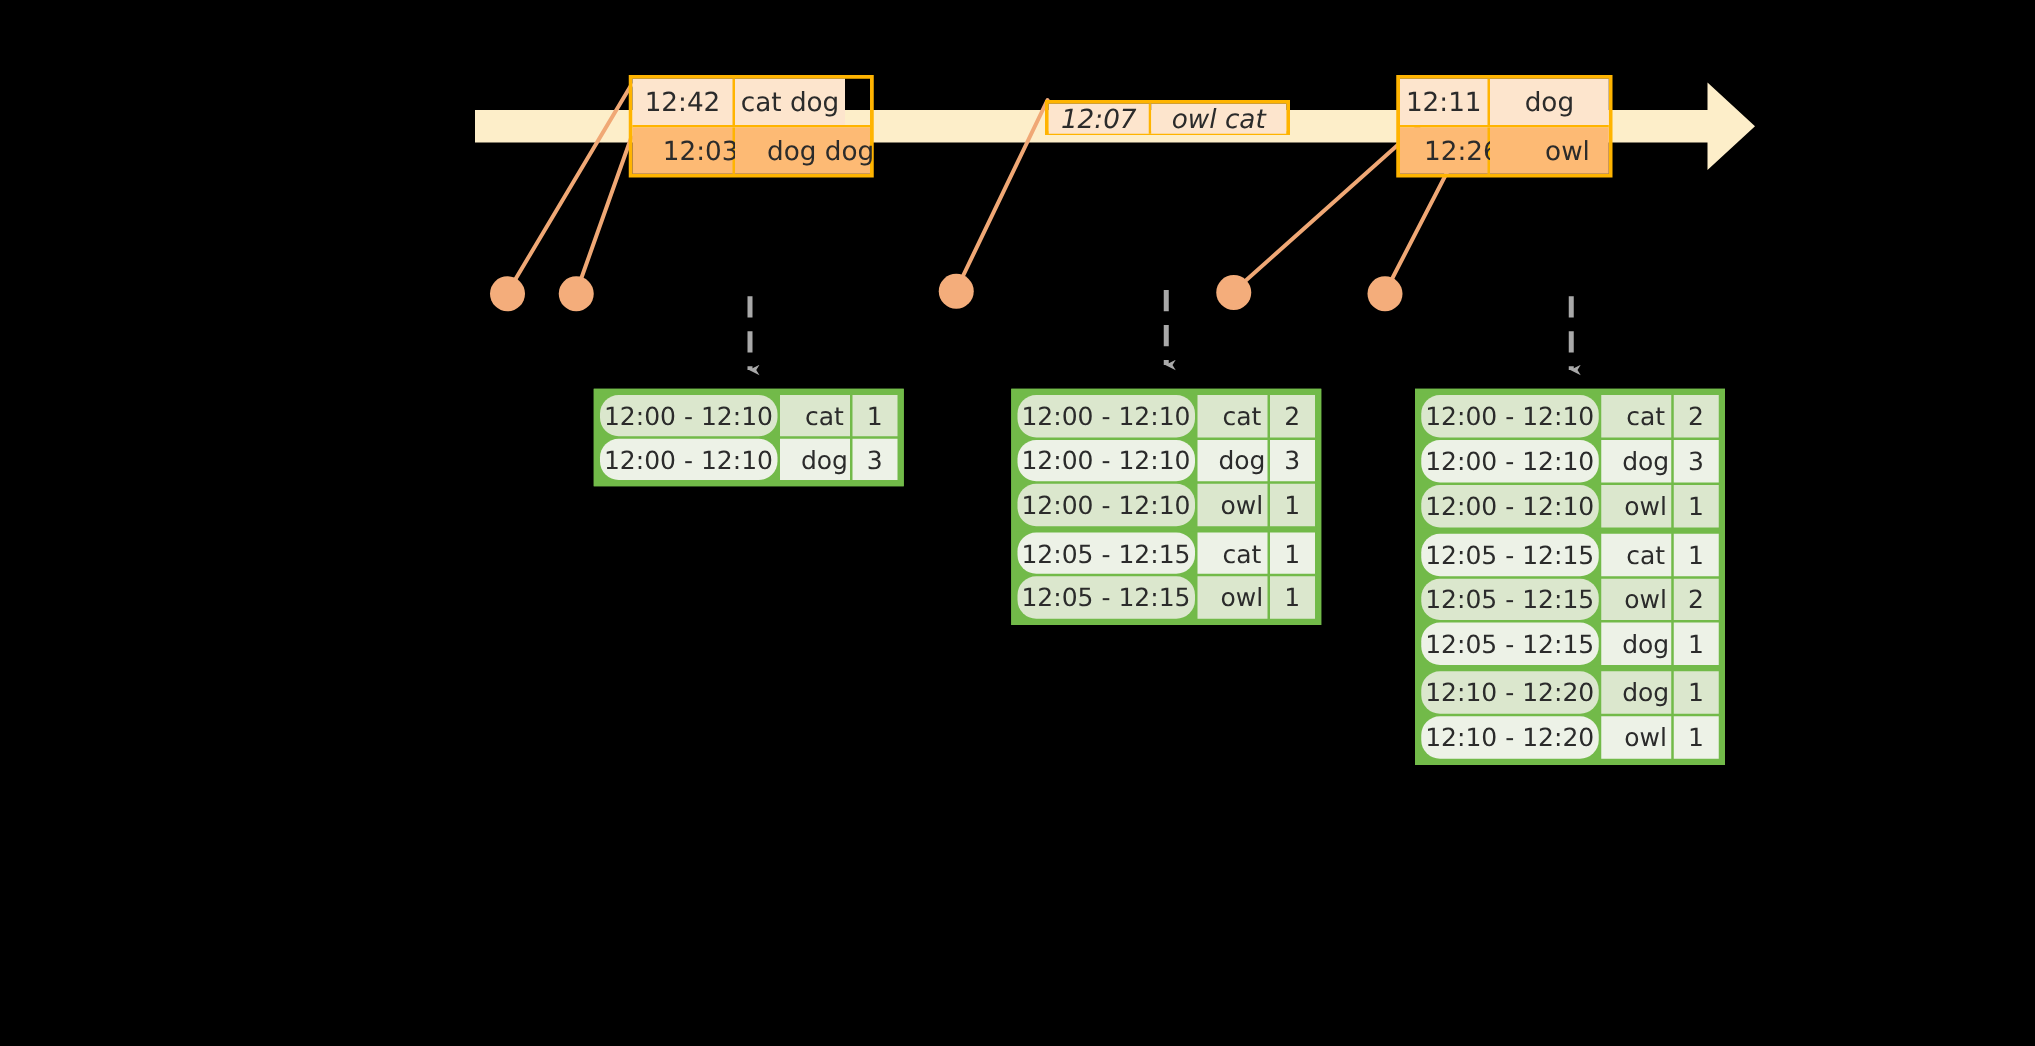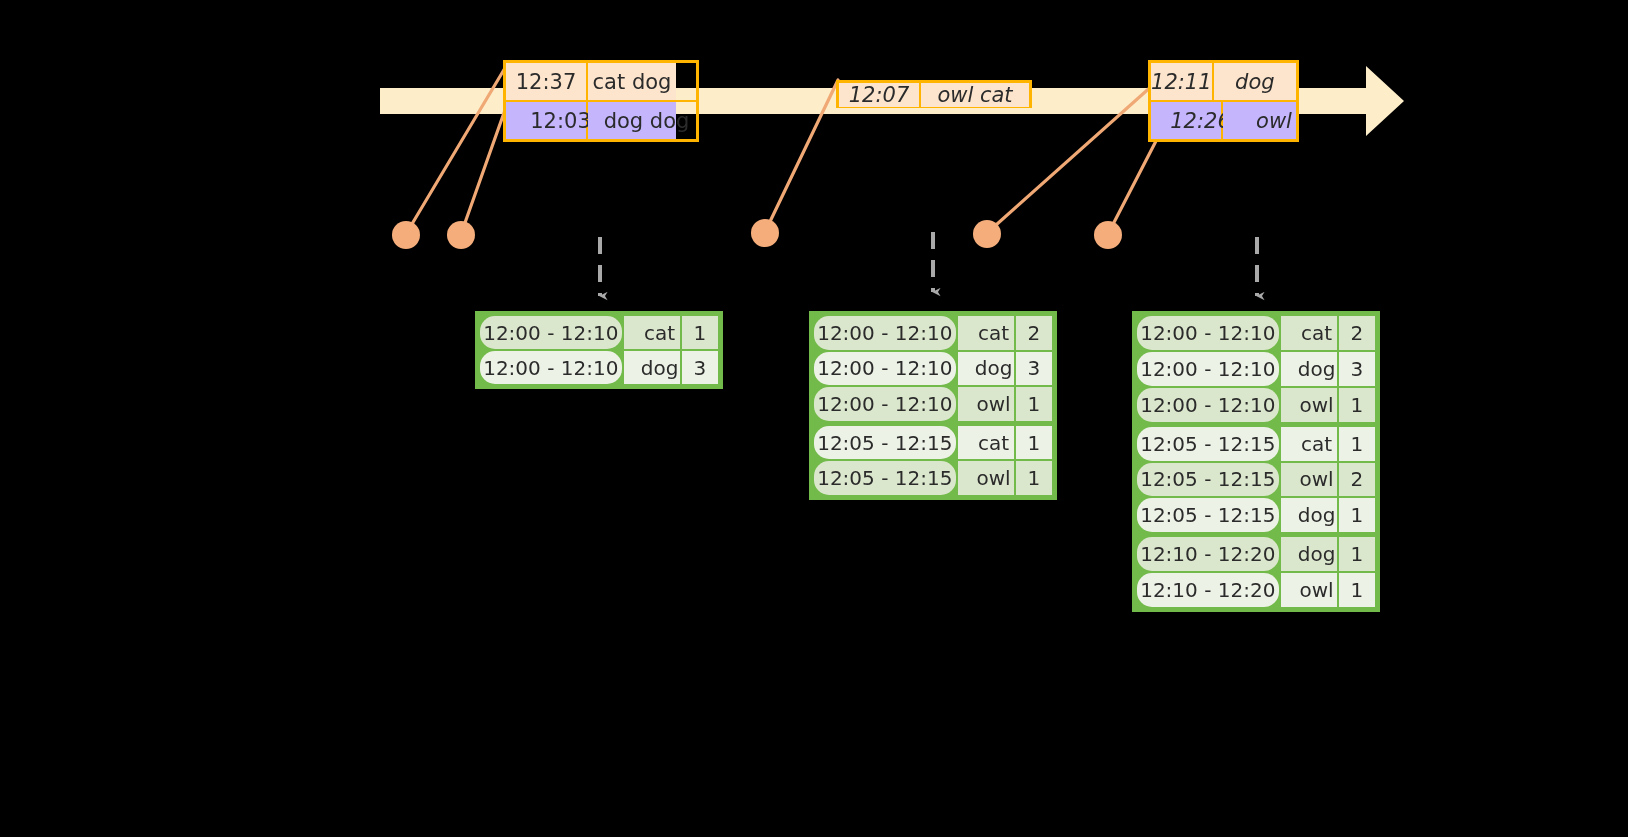--- a/index.html
+++ b/index.html
@@ -49,21 +49,21 @@
     justify-content: center;
     font-size: 21px;
     color: #2b2b2b;
     box-sizing: border-box;
     white-space: nowrap;
   }
   .evt-time {
     border-right: 2px solid #ffb400;
   }
   .shade-a .evt-time, .shade-a .evt-words { background: #fde5cd; }
-  .shade-b .evt-time, .shade-b .evt-words { background: #c4b5fd; padding-left: 29px; }
+  .shade-b .evt-time, .shade-b .evt-words { background: #fdba74; padding-left: 29px; }
 
   
   .res-table {
     position: absolute;
     border: 4px solid #72ba49;
     box-sizing: border-box;
     background: #72ba49;
     display: flex;
     flex-direction: column;
     z-index: 4;
@@ -122,37 +122,37 @@
 
     <g stroke="#a9a9a9" stroke-width="4" stroke-dasharray="17 11" fill="none">
       <line x1="600" y1="237" x2="600" y2="296" marker-end="url(#dash-head)"></line>
       <line x1="933" y1="232" x2="933" y2="292" marker-end="url(#dash-head)"></line>
       <line x1="1257" y1="237" x2="1257" y2="296" marker-end="url(#dash-head)"></line>
     </g>
   </svg>
 
   <div class="evt-group" style="left:503px; top:60px; width:196px; height:82px;">
     <div class="evt-row shade-a">
-      <div class="evt-time" style="width:82px">12:37</div>
+      <div class="evt-time" style="width:82px">12:42</div>
       <div class="evt-words" style="width:88px">cat dog</div>
     </div>
     <div class="evt-row shade-b">
       <div class="evt-time" style="width:82px">12:03</div>
-      <div class="evt-words" style="width:88px">dog dog</div>
+      <div class="evt-words" style="width:108px">dog dog</div>
     </div>
   </div>
 
   <div class="evt-group" style="left:836px; top:80px; width:196px; height:28px;font-style:italic;">
     <div class="evt-row shade-a">
       <div class="evt-time" style="width:82px">12:07</div>
       <div class="evt-words" style="width:108px">owl cat</div>
     </div>
   </div>
 
-  <div class="evt-group" style="left:1148px; top:60px; width:151px; height:82px;font-style:italic;">
+  <div class="evt-group" style="left:1117px; top:60px; width:173px; height:82px;">
     <div class="evt-row shade-a">
       <div class="evt-time" style="width:72px">12:11</div>
       <div class="evt-words" style="width:95px">dog</div>
     </div>
     <div class="evt-row shade-b">
       <div class="evt-time" style="width:72px">12:26</div>
       <div class="evt-words" style="width:95px">owl</div>
     </div>
   </div>
 

